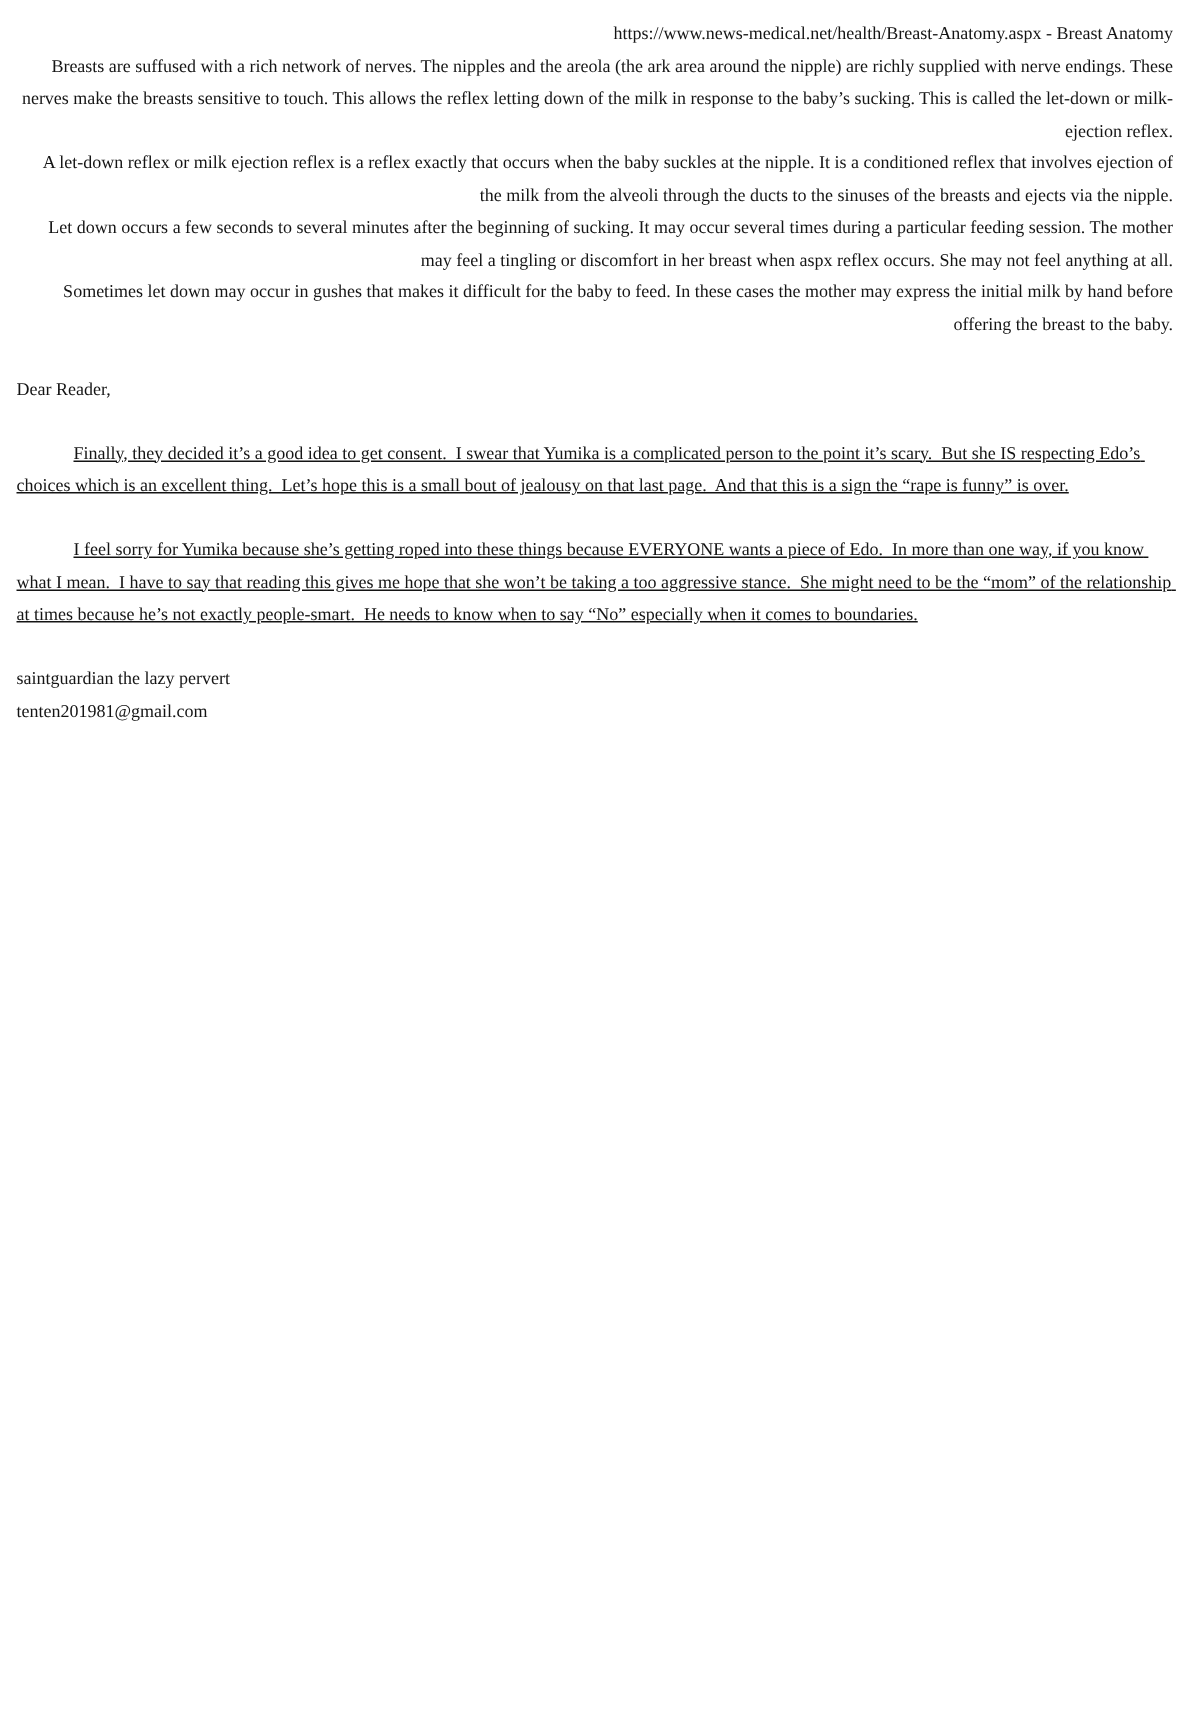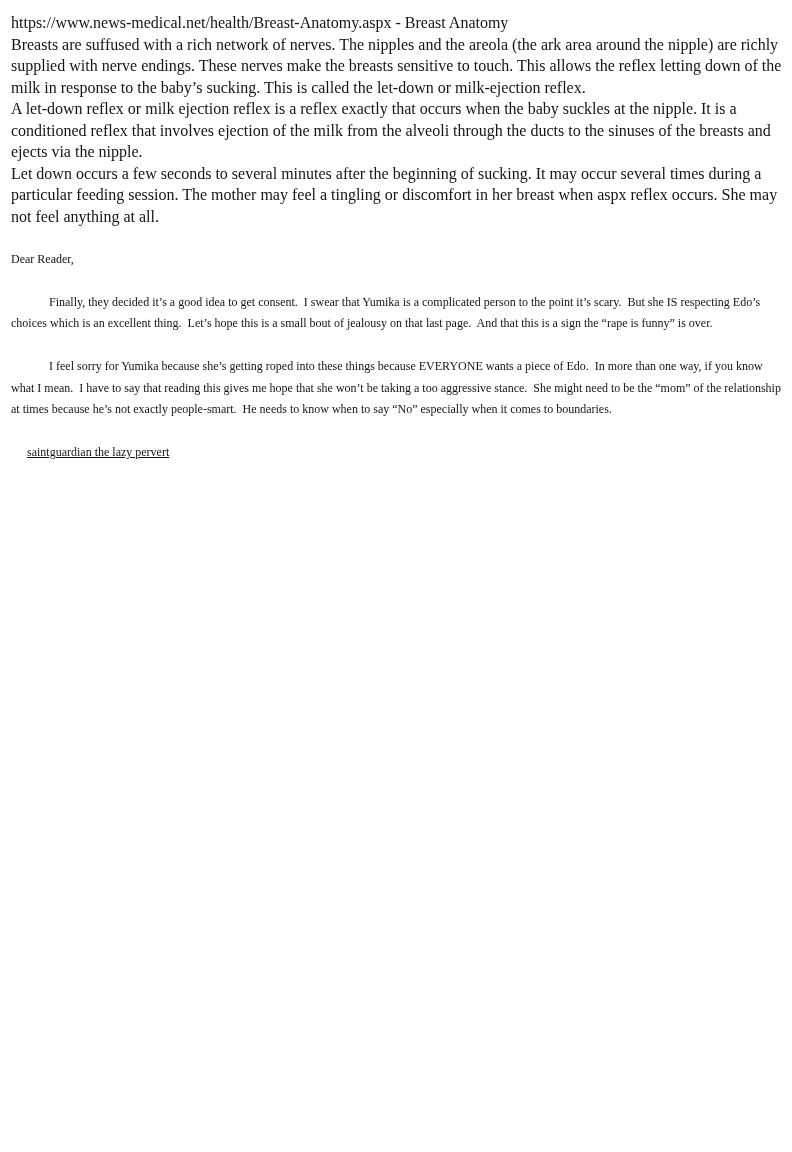--- a/index.html
+++ b/index.html
@@ -16,61 +16,63 @@
   }
   .page {
     box-sizing: border-box;
     width: 792px;
     height: 1152px;
     padding: 12px 10px 0 11px;
     background: #ffffff;
   }
   .header-block p {
     margin: 0;
-    text-align: left;
-    font-size: 16px;
+    text-align: right;
+    font-size: 12px;
     line-height: 21.5px;
   }
   .letter {
     margin-top: 21.5px;
     font-size: 12px;
     line-height: 21.5px;
   }
   .letter p {
     margin: 0 0 21.5px 0;
     white-space: pre-wrap;
   }
   .letter p.indent {
     text-indent: 38px;
+    text-decoration: underline;
   }
   .signature p {
-    margin: 16px;
+    margin: 0;
     white-space: pre-wrap;
-    text-decoration: underline;
   }
 </style>
 </head>
 <body>
 
 <div class="page">
 
   <div class="header-block">
     <p>https://www.news-medical.net/health/Breast-Anatomy.aspx - Breast Anatomy</p>
     <p>Breasts are suffused with a rich network of nerves. The nipples and the areola (the ark area around the nipple) are richly supplied with nerve endings. These nerves make the breasts sensitive to touch. This allows the reflex letting down of the milk in response to the baby’s sucking. This is called the let-down or milk-ejection reflex.</p>
     <p>A let-down reflex or milk ejection reflex is a reflex exactly that occurs when the baby suckles at the nipple. It is a conditioned reflex that involves ejection of the milk from the alveoli through the ducts to the sinuses of the breasts and ejects via the nipple.</p>
     <p>Let down occurs a few seconds to several minutes after the beginning of sucking. It may occur several times during a particular feeding session. The mother may feel a tingling or discomfort in her breast when aspx reflex occurs. She may not feel anything at all.</p>
+    <p>Sometimes let down may occur in gushes that makes it difficult for the baby to feed. In these cases the mother may express the initial milk by hand before offering the breast to the baby.</p>
   </div>
 
   <div class="letter">
     <p>Dear Reader,</p>
 
     <p class="indent">Finally, they decided it’s a good idea to get consent.  I swear that Yumika is a complicated person to the point it’s scary.  But she IS respecting Edo’s choices which is an excellent thing.  Let’s hope this is a small bout of jealousy on that last page.  And that this is a sign the “rape is funny” is over.</p>
 
     <p class="indent">I feel sorry for Yumika because she’s getting roped into these things because EVERYONE wants a piece of Edo.  In more than one way, if you know what I mean.  I have to say that reading this gives me hope that she won’t be taking a too aggressive stance.  She might need to be the “mom” of the relationship at times because he’s not exactly people-smart.  He needs to know when to say “No” especially when it comes to boundaries.</p>
 
 
 
     <div class="signature">
       <p>saintguardian the lazy pervert</p>
+      <p>tenten201981@gmail.com</p>
     </div>
   </div>
 
 </div>
 
 </body></html>

